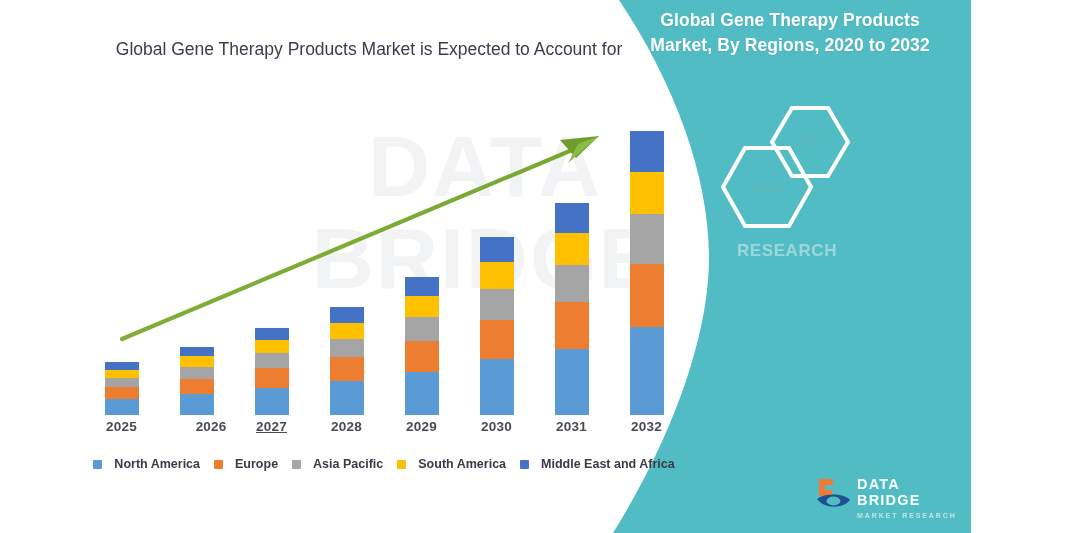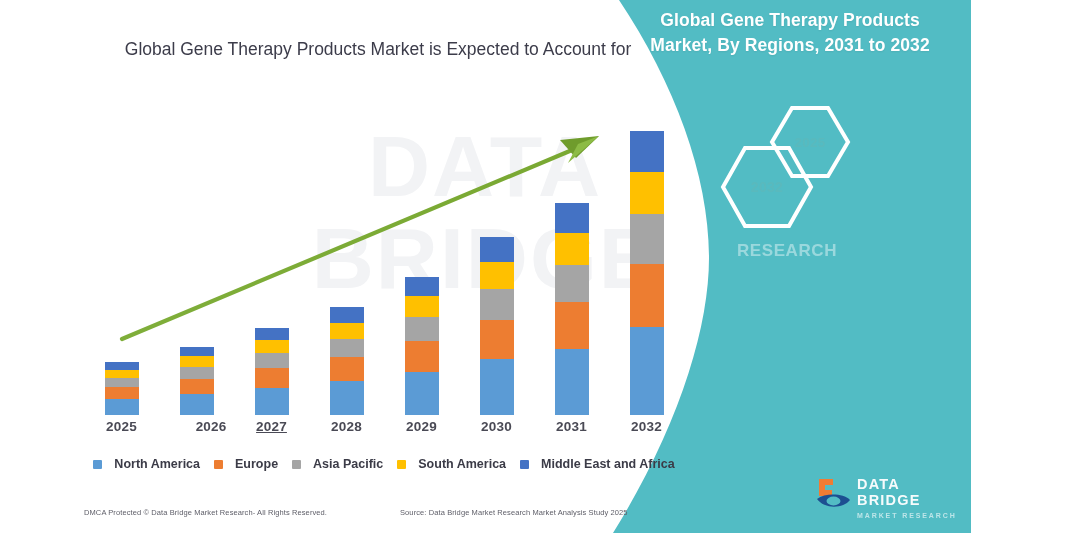--- a/index.html
+++ b/index.html
@@ -46,21 +46,21 @@
 
   
   #brand-logo{position:absolute;left:222px;top:470px;width:150px;height:46px;}
   #brand-mark{position:absolute;left:0;top:3px;width:40px;height:40px;}
   #brand-text{position:absolute;left:44px;top:6px;}
   #brand-name{color:#ffffff;font-size:14.5px;font-weight:600;letter-spacing:1.2px;line-height:16px;opacity:.95;}
   #brand-sub{color:rgba(255,255,255,.62);font-size:7px;font-weight:600;letter-spacing:1.9px;line-height:11px;margin-top:2px;}
 
   
   #chart-title{
-    position:absolute;top:36px;left:78px;width:600px;text-align:center;
+    position:absolute;top:36px;left:69px;width:600px;text-align:center;
     color:#3c3c4a;font-size:17.5px;line-height:27px;font-weight:400;
   }
 
   #watermark-big{
     position:absolute;top:120px;left:250px;width:470px;height:250px;
     color:#f2f3f5;font-size:86px;font-weight:700;letter-spacing:2px;
     line-height:92px;text-align:center;pointer-events:none;
     user-select:none;overflow:hidden;
   }
 
@@ -95,21 +95,21 @@
 
 <div id="stage">
 
   <div id="teal-panel">
     <svg id="teal-shape" viewBox="0 0 380 533" preserveAspectRatio="none">
       <path d="M 28 0 L 380 0 L 380 533 L 22 533 C 86 430 118 330 118 258 C 118 176 84 84 28 0 Z" fill="#52bcc4"></path>
     </svg>
 
     <div id="panel-title">
       <div>Global Gene Therapy Products</div>
-      <div>Market, By Regions, 2031 to 2032</div>
+      <div>Market, By Regions, 2020 to 2032</div>
     </div>
 
     <div class="hexwrap" id="hex-2032">
       <svg class="hexsvg" width="96" height="86" viewBox="0 0 96 86">
         <polygon points="26,4 70,4 92,43 70,82 26,82 4,43" fill="none" stroke="#ffffff" stroke-width="4"></polygon>
       </svg>
       <div class="hexlabel">2032</div>
     </div>
 
     <div class="hexwrap" id="hex-2025">
@@ -240,18 +240,14 @@
       <div class="legend-item">
         <span class="legend-swatch" style="background: rgb(255, 192, 0);"></span>
         <span class="legend-label">South America</span>
       </div>
       <div class="legend-item">
         <span class="legend-swatch" style="background: rgb(68, 114, 196);"></span>
         <span class="legend-label">Middle East and Africa</span>
       </div>
     </div>
 
-  <div id="footer">
-    <div class="foot-text" id="foot-left">DMCA Protected © Data Bridge Market Research- All Rights Reserved.</div>
-    <div class="foot-text" id="foot-right">Source: Data Bridge Market Research Market Analysis Study 2025</div>
-  </div>
 
 </div>
 
 </body></html>

